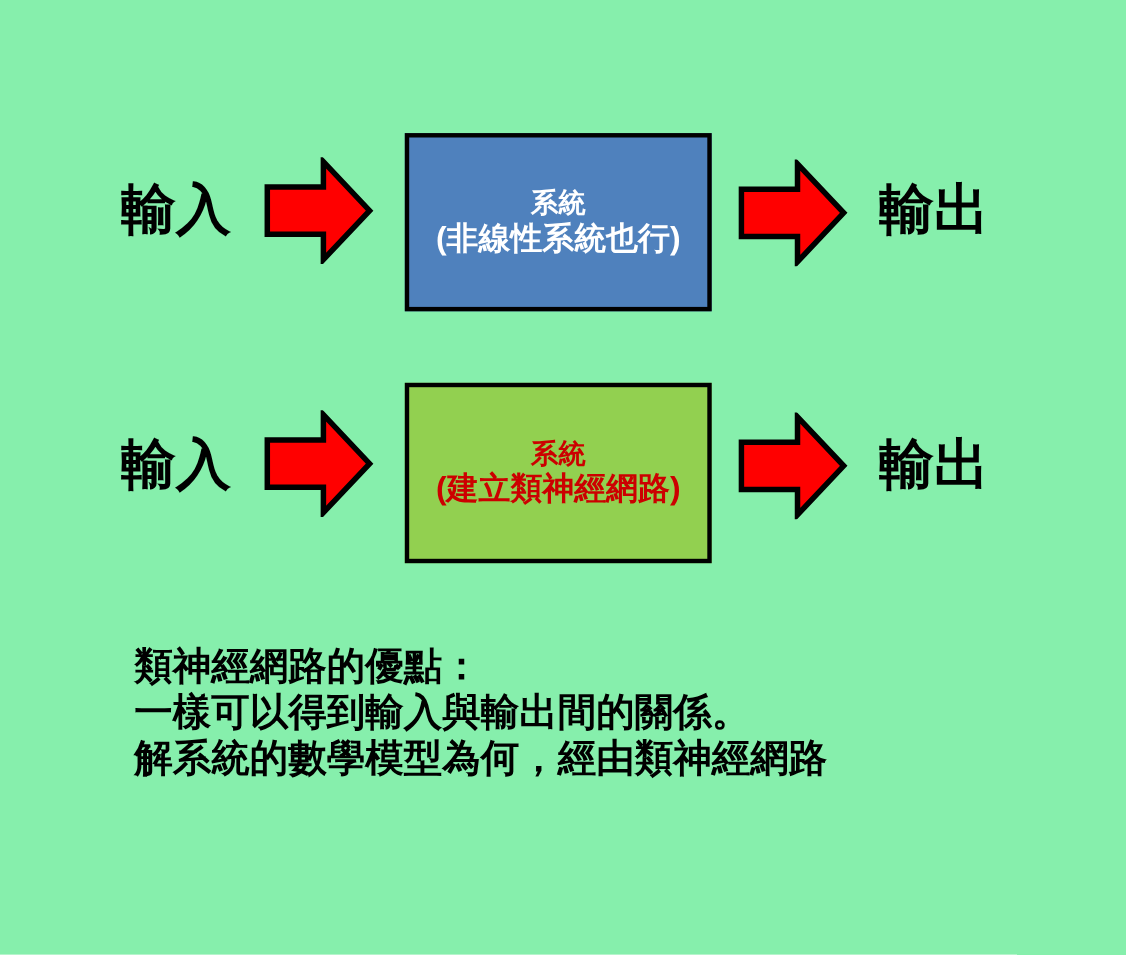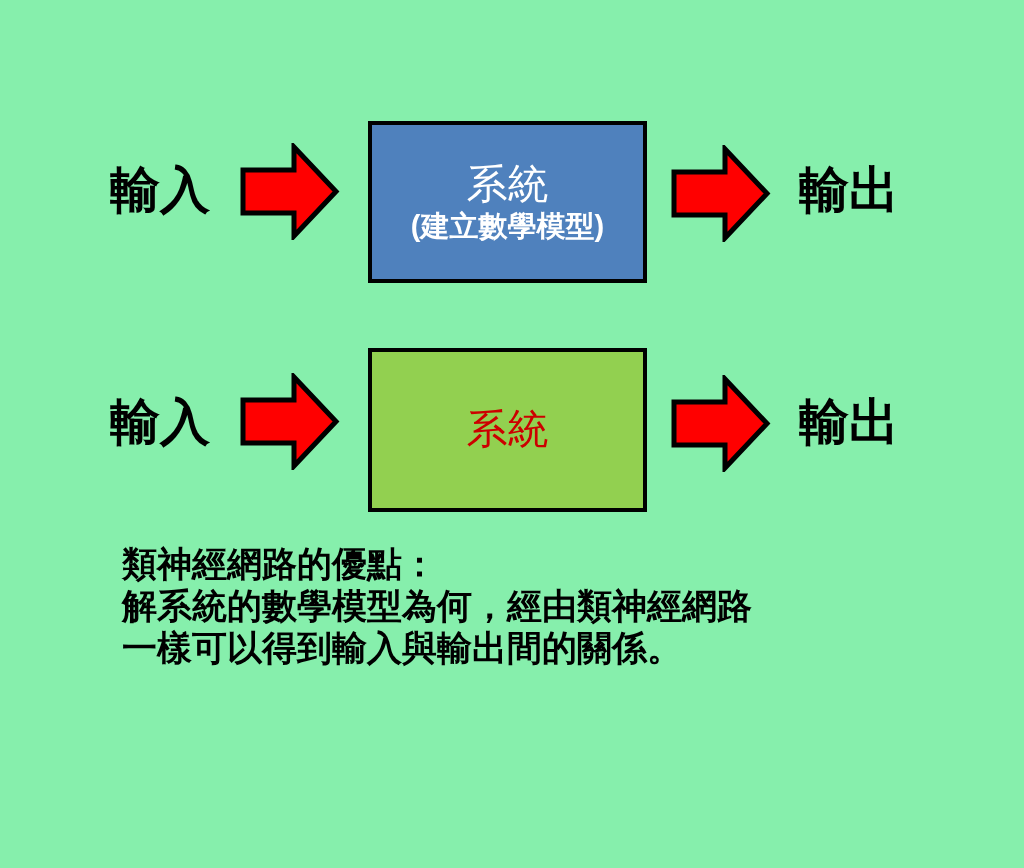--- a/index.html
+++ b/index.html
@@ -50,33 +50,33 @@
     height: 162px;
     background: #4F81BD;
     color: #FFFFFF;
   }
   .sys-box.box-green {
     height: 164px;
     background: #92D050;
     color: #CC0000;
   }
   .sys-title {
-    font-size: 41px;
-    font-weight: normal;
+    font-size: 25px;
+    font-weight: bold;
     line-height: 1.2;
   }
   .sys-subtitle {
     font-size: 29px;
     font-weight: bold;
     line-height: 1.2;
     white-space: nowrap;
   }
   .notes {
     left: 122px;
-    top: 543px;
+    top: 585px;
     font-size: 35px;
     font-weight: bold;
     line-height: 42px;
     color: #000000;
     white-space: nowrap;
   }
 </style>
 </head>
 <body>
 
@@ -85,50 +85,51 @@
   <div class="abs io-label" style="left:110px; top:165px;">輸入</div>
 
   <div class="abs arrow-wrap" style="left:240px; top:143px;">
     <svg viewBox="0 0 100 97" preserveAspectRatio="none">
       <polygon class="arrow-shape" points="3,27 54,27 54,4 96,48.5 54,93 54,70 3,70"></polygon>
     </svg>
   </div>
 
   <div class="abs sys-box box-blue" style="left:368px; top:121px;">
     <div class="sys-title">系統</div>
-    <div class="sys-subtitle">(建立數學模型)</div>
+    <div class="sys-subtitle">(非線性系統也行)</div>
   </div>
 
   <div class="abs arrow-wrap" style="left:671px; top:145px;">
     <svg viewBox="0 0 100 97" preserveAspectRatio="none">
       <polygon class="arrow-shape" points="3,27 54,27 54,4 96,48.5 54,93 54,70 3,70"></polygon>
     </svg>
   </div>
 
   <div class="abs io-label" style="left:799px; top:165px;">輸出</div>
 
   <div class="abs io-label" style="left:110px; top:397px;">輸入</div>
 
   <div class="abs arrow-wrap" style="left:240px; top:373px;">
     <svg viewBox="0 0 100 97" preserveAspectRatio="none">
       <polygon class="arrow-shape" points="3,27 54,27 54,4 96,48.5 54,93 54,70 3,70"></polygon>
     </svg>
   </div>
 
   <div class="abs sys-box box-green" style="left:368px; top:348px;">
     <div class="sys-title">系統</div>
+    <div class="sys-subtitle">(建立類神經網路)</div>
   </div>
 
   <div class="abs arrow-wrap" style="left:671px; top:375px;">
     <svg viewBox="0 0 100 97" preserveAspectRatio="none">
       <polygon class="arrow-shape" points="3,27 54,27 54,4 96,48.5 54,93 54,70 3,70"></polygon>
     </svg>
   </div>
 
   <div class="abs io-label" style="left:799px; top:397px;">輸出</div>
 
   <div class="abs notes">
     <div>類神經網路的優點：</div>
+    <div>一樣可以得到輸入與輸出間的關係。</div>
     <div>解系統的數學模型為何，經由類神經網路</div>
-    <div>一樣可以得到輸入與輸出間的關係。</div>
   </div>
 
 </div>
 
 </body></html>

